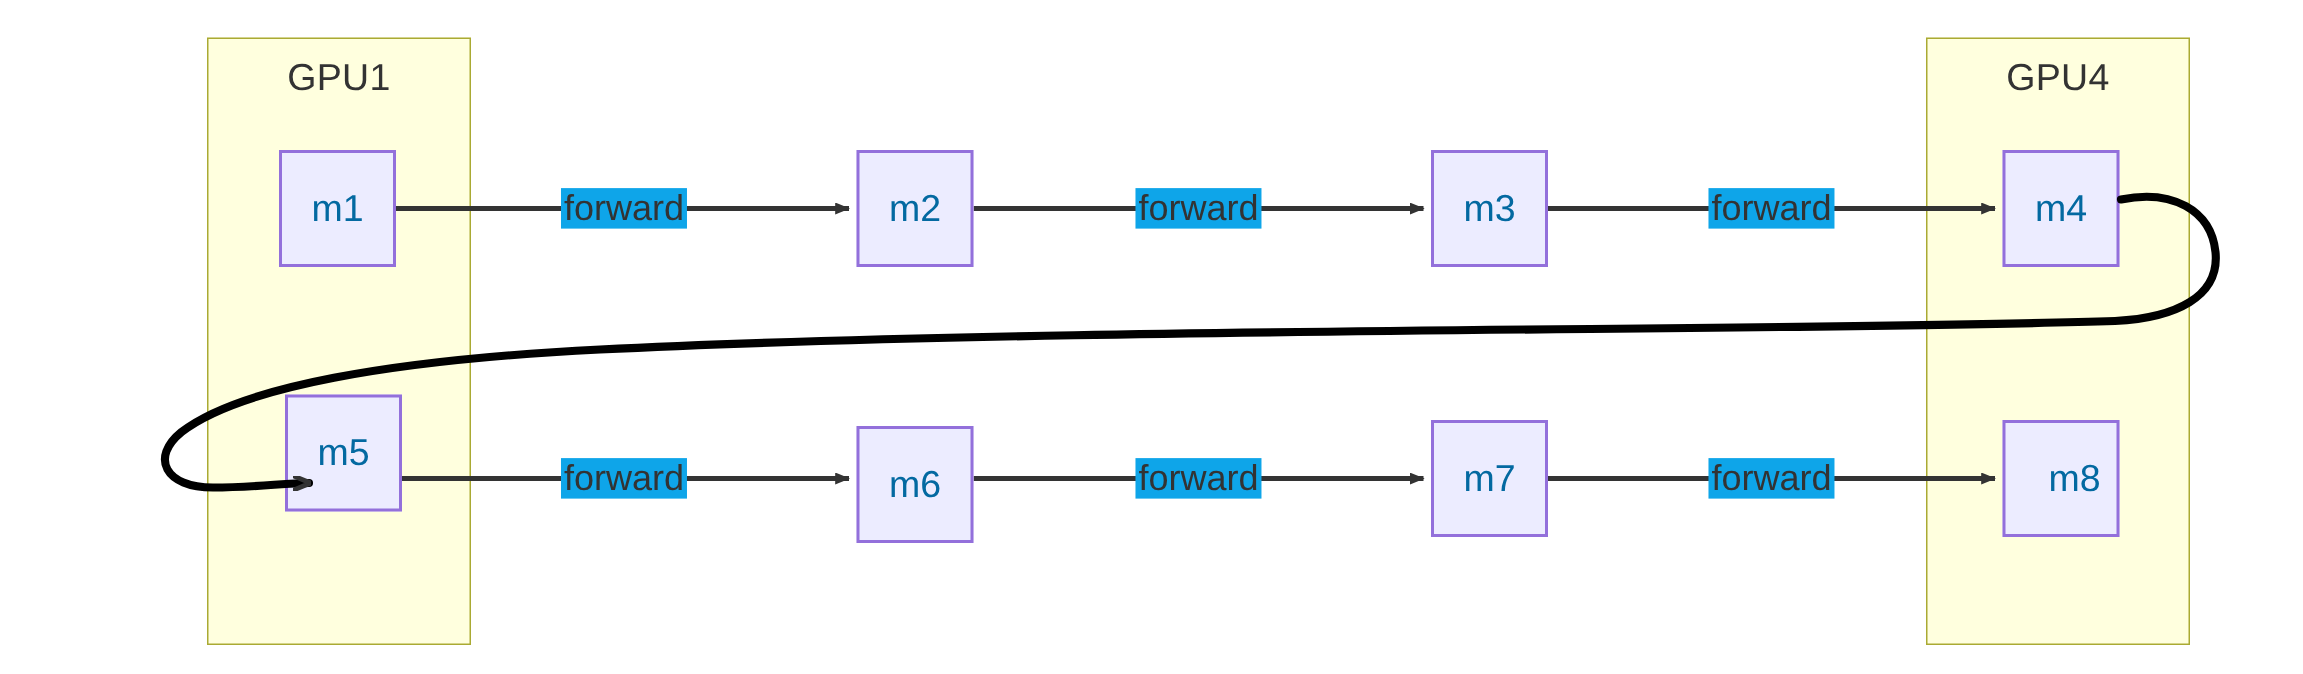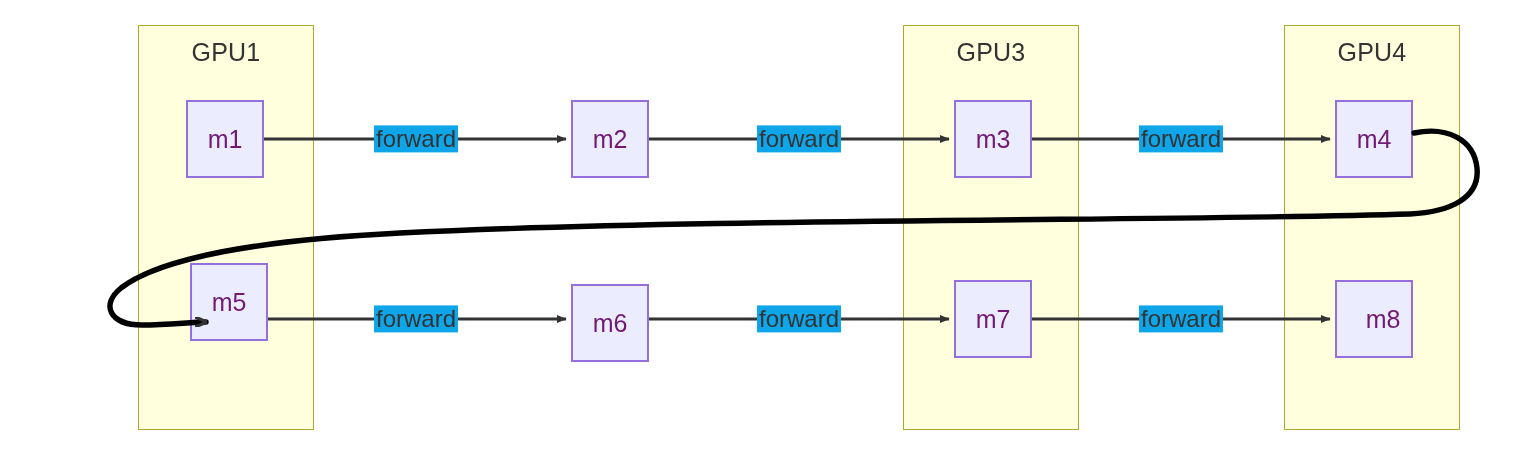--- a/index.html
+++ b/index.html
@@ -38,21 +38,21 @@
     background: #ececff;
     border: 2px solid #9370db;
     box-sizing: border-box;
     z-index: 3;
     display: flex;
     align-items: center;
     justify-content: center;
   }
   .node-label {
     font-size: 25px;
-    color: #701a75;
+    color: #0369a1;
     line-height: 1;
   }
   .edge-label {
     position: absolute;
     z-index: 4;
     background: #0ea5e9;
     font-size: 24px;
     color: #333333;
     line-height: 1.05;
     padding: 1px 2px;
@@ -79,23 +79,20 @@
     pointer-events: none;
   }
 </style>
 </head>
 <body>
 
 <div id="canvas">
 
   <div class="subgraph" style="left:138px; top:25px; width:176px; height:405px;">
     <div class="subgraph-title">GPU1</div>
-  </div>
-  <div class="subgraph" style="left:903px; top:25px; width:176px; height:405px;">
-    <div class="subgraph-title">GPU3</div>
   </div>
   <div class="subgraph" style="left:1284px; top:25px; width:176px; height:405px;padding-left:20px;">
     <div class="subgraph-title">GPU4</div>
   </div>
 
   <svg id="edges" viewBox="0 0 1535 449">
     <defs>
       <marker id="arrowhead" markerWidth="10" markerHeight="8" refX="9.2" refY="4" orient="auto" markerUnits="userSpaceOnUse">
         <path d="M0,0 L10,4 L0,8 z" fill="#333333"></path>
       </marker>

